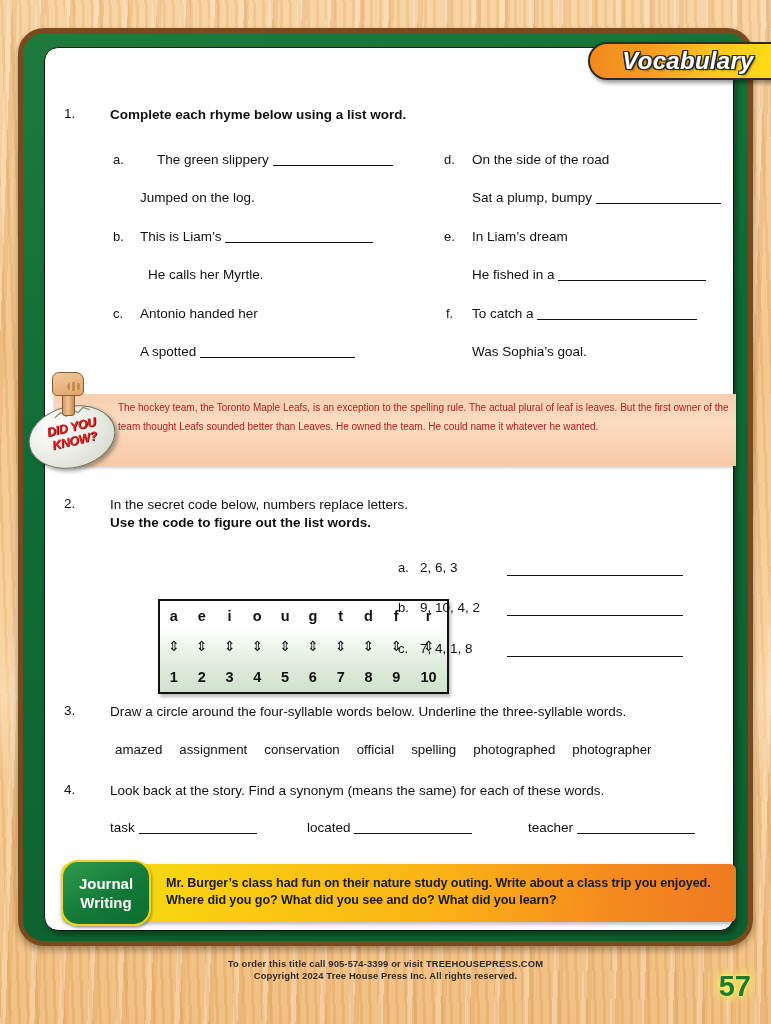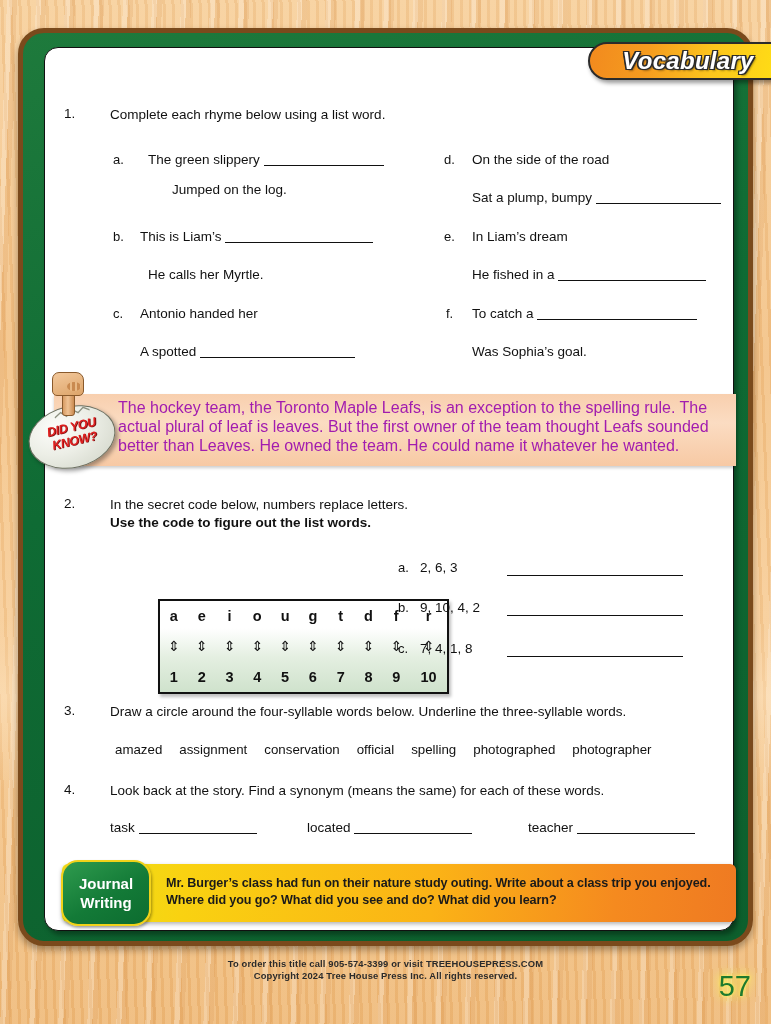--- a/index.html
+++ b/index.html
@@ -76,21 +76,21 @@
   .blank{display:inline-block;border-bottom:1.4px solid #111;vertical-align:-2px;}
 
   
   #dyk-bar{
     position:absolute;left:54px;top:394px;width:682px;height:72px;
     background:linear-gradient(180deg,#f8cfae 0%,#fbdcc2 40%,#f7c9a4 100%);
     box-shadow:0 2px 3px rgba(0,0,0,.2);
   }
   #dyk-text{
     position:absolute;left:118px;top:398px;width:620px;
-    font-size:16px;line-height:19.2px;color:#a21caf;
+    font-size:10px;line-height:19.2px;color:#b91c1c;
   }
   #dyk-badge{position:absolute;left:18px;top:372px;width:104px;height:104px;}
   #dyk-badge .oval{
     position:absolute;left:10px;top:34px;width:86px;height:60px;
     border-radius:50%;
     background:radial-gradient(ellipse at 35% 30%,#fdfdfb 0%,#eceee6 45%,#cfd3c6 100%);
     border:1.6px solid #6b6f60;
     transform:rotate(-13deg);
     box-shadow:2px 3px 4px rgba(0,0,0,.35);
   }
@@ -158,43 +158,43 @@
     font-size:12.6px;line-height:17px;color:#1a1a1a;font-weight:bold;
     letter-spacing:-.1px;
   }
 
   
   #footer{position:absolute;left:0;top:958px;width:771px;text-align:center;}
   #footer .l1{font-size:9.4px;font-weight:bold;color:#2b2b2b;line-height:12px;letter-spacing:.15px;}
   #footer .l2{font-size:9.4px;font-weight:bold;color:#2b2b2b;line-height:12px;letter-spacing:.15px;}
   #page-no{
     position:absolute;right:20px;top:970px;
-    font-size:29px;font-weight:normal;color:#1e7a2e;
+    font-size:29px;font-weight:bold;color:#1e7a2e;
     text-shadow:0 0 9px #fff45a,0 0 14px #fff45a,0 0 3px #fff45a;
     margin-left:24px;
   }
 </style>
 </head>
 <body>
 
 <div id="wood"></div>
 
 <div id="frame"></div>
 
 <div id="paper">
 
   <div class="q-num" style="left:19px;top:58px;">1.</div>
-  <div class="q-txt" style="left:65px;top:58px;">Complete each rhyme below using a list word.</div>
+  <div class="q-txt" style="left:65px;top:58px;font-weight:bold;">Complete each rhyme below using a list word.</div>
 
   <div class="sub-let" style="left:68px;top:104px;">a.</div>
-  <div class="sub-txt" style="left:103px;top:104px;">
+  <div class="sub-txt" style="left:112px;top:104px;">
     <span>The green slippery</span>
     <span class="blank" style="width:120px;"></span>
   </div>
-  <div class="sub-txt" style="left:95px;top:134px;margin-left:32px;">Jumped on the log.</div>
+  <div class="sub-txt" style="left:95px;top:142px;">Jumped on the log.</div>
 
   <div class="sub-let" style="left:68px;top:181px;">b.</div>
   <div class="sub-txt" style="left:95px;top:181px;">
     <span>This is Liam’s</span>
     <span class="blank" style="width:148px;"></span>
   </div>
   <div class="sub-txt" style="left:95px;top:219px;margin-left:8px;">He calls her Myrtle.</div>
 
   <div class="sub-let" style="left:68px;top:258px;">c.</div>
   <div class="sub-txt" style="left:95px;top:258px;text-align:right;">Antonio handed her</div>

